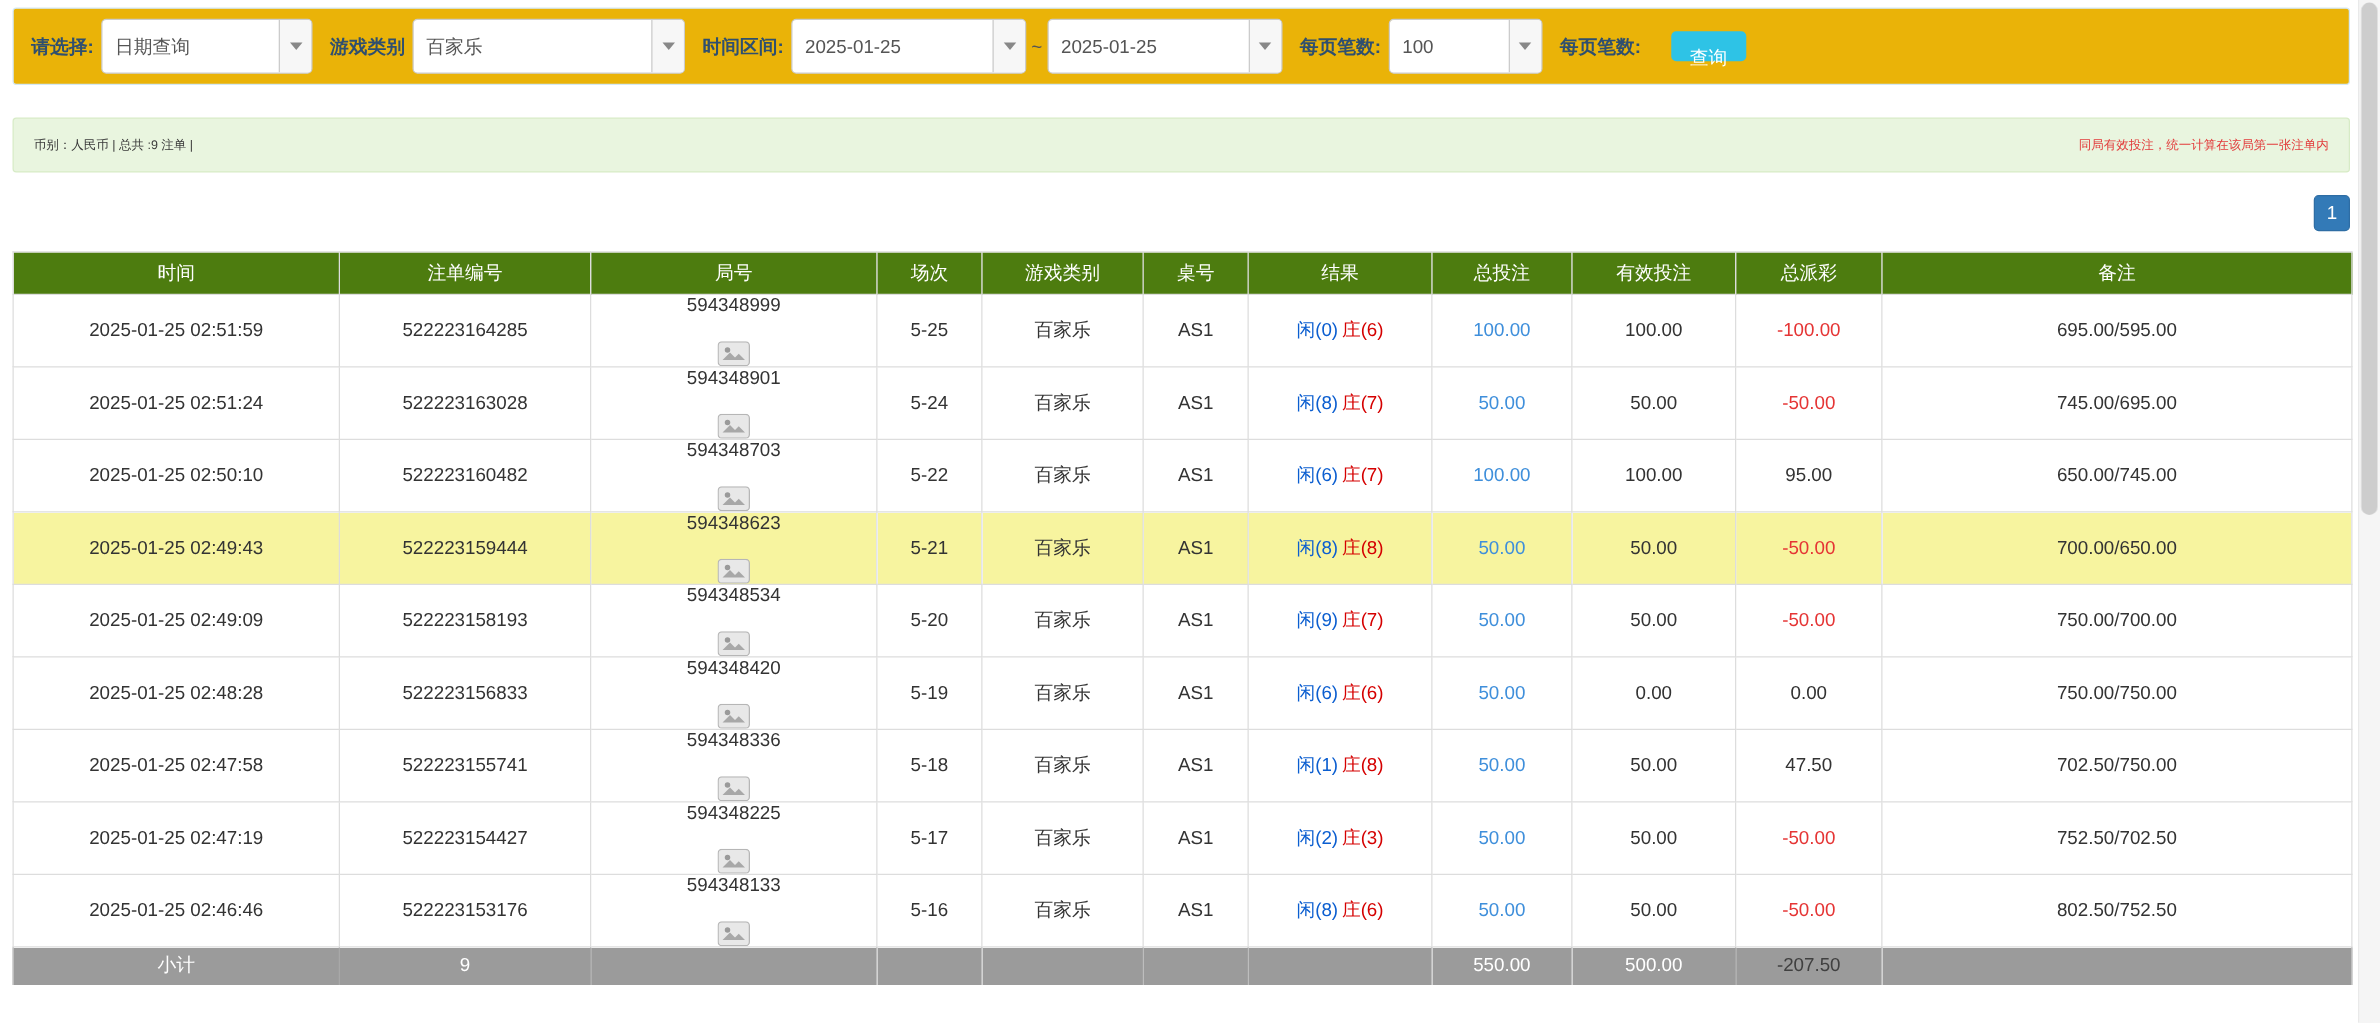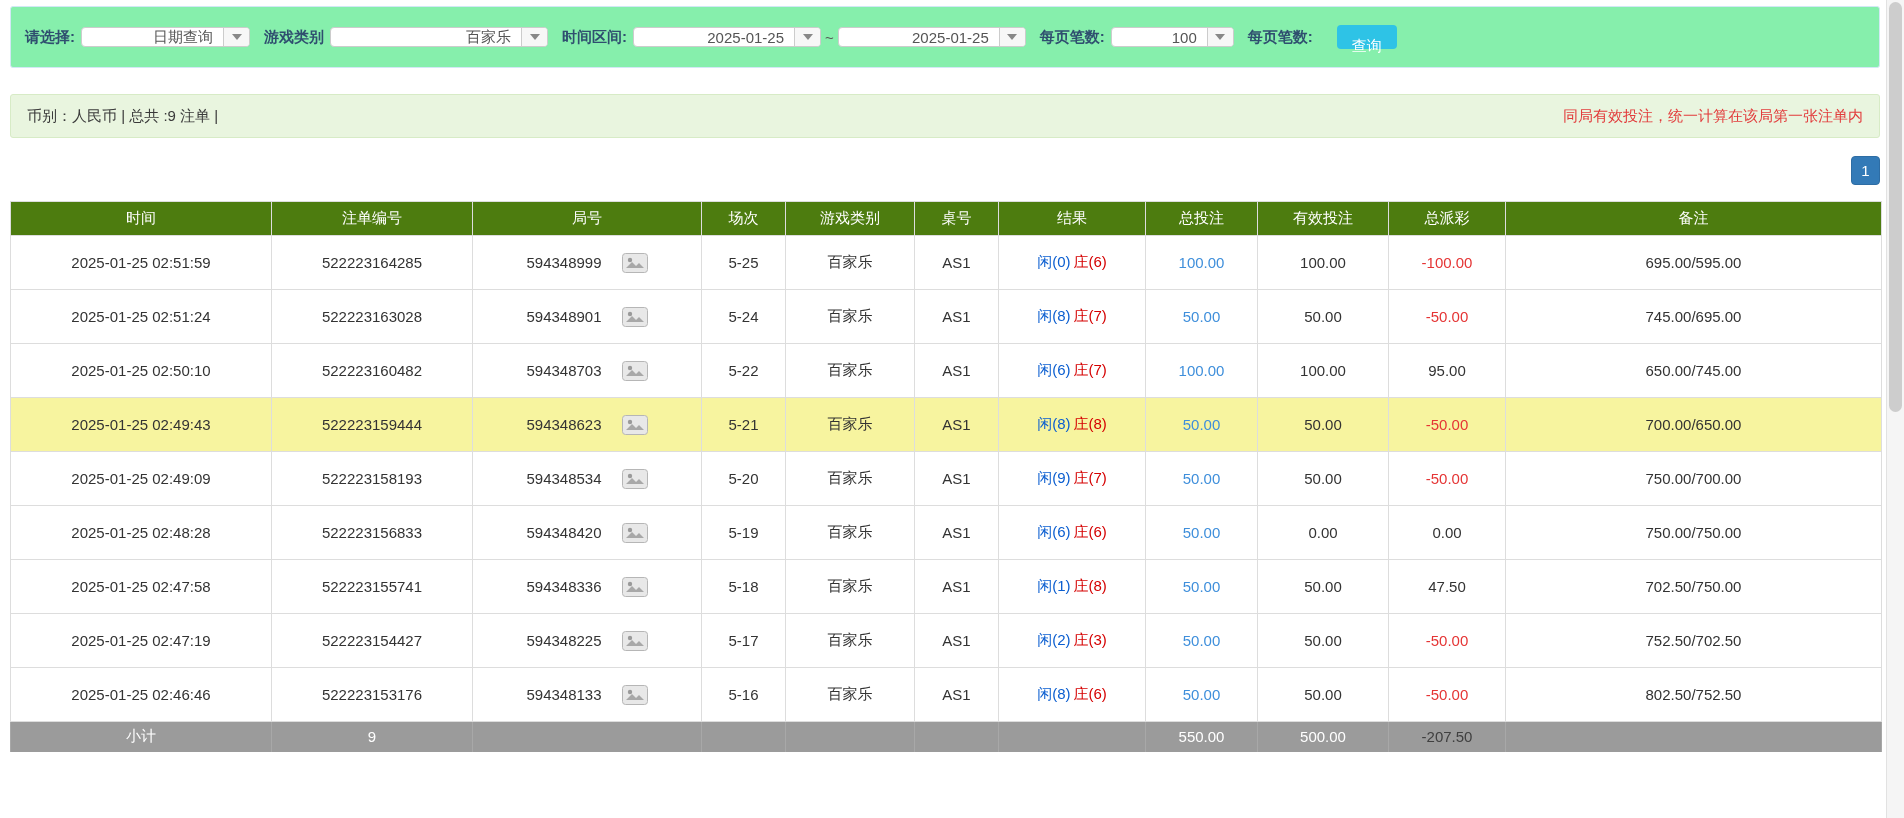--- a/index.html
+++ b/index.html
@@ -2,28 +2,28 @@
 <html><head>
 <meta charset="utf-8">
 <style>
   * { box-sizing: border-box; margin: 0; padding: 0; }
   html, body { width: 1904px; height: 818px; overflow: hidden; background: #fff;
     font-family: "Liberation Sans", "DejaVu Sans", sans-serif; }
 
   
   .filter-bar {
     margin: 6px 10px 0 10px; width: 1870px; height: 62px;
-    background: #86efac; border: 1px solid #d3e8f5; border-radius: 3px;
+    background: #eab308; border: 1px solid #d3e8f5; border-radius: 3px;
     display: flex; align-items: center; padding: 0 12px; white-space: nowrap;
   }
   .flabel { font-weight: bold; font-size: 15px; color: #2f4f6f; margin: 0 6px 0 14px; }
   .flabel:first-child { margin-left: 2px; }
   .select {
-    height: 20px; background: #fff; border: 1px solid #ccc; border-radius: 4px;
-    display: inline-flex; align-items: center; justify-content: flex-end;
+    height: 44px; background: #fff; border: 1px solid #ccc; border-radius: 4px;
+    display: inline-flex; align-items: center; justify-content: space-between;
     font-size: 15px; color: #555; overflow: hidden; cursor: pointer;
   }
   .select .val { padding: 0 10px; overflow: hidden; text-overflow: ellipsis; }
   .caret-box {
     width: 26px; align-self: stretch; flex: 0 0 26px;
     border-left: 1px solid #ccc; background: #f7f7f7;
     display: flex; align-items: center; justify-content: center;
   }
   .caret { width: 0; height: 0; border-left: 5px solid transparent;
     border-right: 5px solid transparent; border-top: 6px solid #888; }
@@ -37,21 +37,21 @@
     margin-left: 18px; height: 20px; padding: 12px 15px;
     background: #2ec3e6; color: #fff; border: none; border-radius: 4px;
     font-size: 15px; cursor: pointer; font-family: inherit;
   }
 
   
   .summary-bar {
     margin: 26px 10px 0 10px; width: 1870px; height: 44px;
     background: #e9f5df; border: 1px solid #d7ebc6; border-radius: 3px;
     display: flex; align-items: center; justify-content: space-between;
-    padding: 0 16px; font-size: 15px;
+    padding: 0 16px; font-size: 10px;
   }
   .summary-left { color: #3a3a3a; }
   .summary-right { color: #e23b3b; }
 
   
   .pagination { width: 1870px; margin: 18px 10px 0 10px; text-align: right; height: 29px; }
   .page-btn {
     display: inline-block; width: 29px; height: 29px; line-height: 27px;
     text-align: center; background: #337ab7; border: 1px solid #2e6da4;
     color: #fff; font-size: 15px; border-radius: 4px; cursor: pointer;
@@ -61,21 +61,21 @@
   table { margin: 16px 10px 0 10px; width: 1870px; border-collapse: collapse;
     table-layout: fixed; font-size: 15px; color: #333; background: #fff; }
   th { background: #4d7c0f; color: #fff; font-weight: normal; height: 34px;
     border: 1px solid #ddd; text-align: center; }
   td { height: 54px; border: 1px solid #ddd; text-align: center; overflow: hidden; }
   tr.highlight td { background: #f7f49f; }
   .c-link { color: #3f8fdb; cursor: pointer; }
   .player { color: #0b5ed0; margin-right: 3px; }
   .banker { color: #d50000; }
   .negative { color: #e53535; }
-  .round-cell-inner { display: inline-flex; align-items: center; gap: 20px; }
+  .round-cell-inner { display: inline-flex; align-items: center; gap: 20px; flex-direction: column; }
   .round-icon { display: inline-flex; cursor: pointer; }
 
   tr.footer td { background: #9b9b9b; color: #fff; height: 32px; border: 1px solid #a8a8a8; }
   tr.footer-sub td { border-bottom: 4px solid #fff; }
   tr.footer td.negative { color: #404040; }
 
   
   .scrollbar { position: fixed; top: 0; right: 0; width: 18px; height: 818px;
     background: #f5f5f5; border-left: 1px solid #e2e2e2; }
   .scrollbar .thumb { position: absolute; top: 2px; left: 2px; width: 13px;

